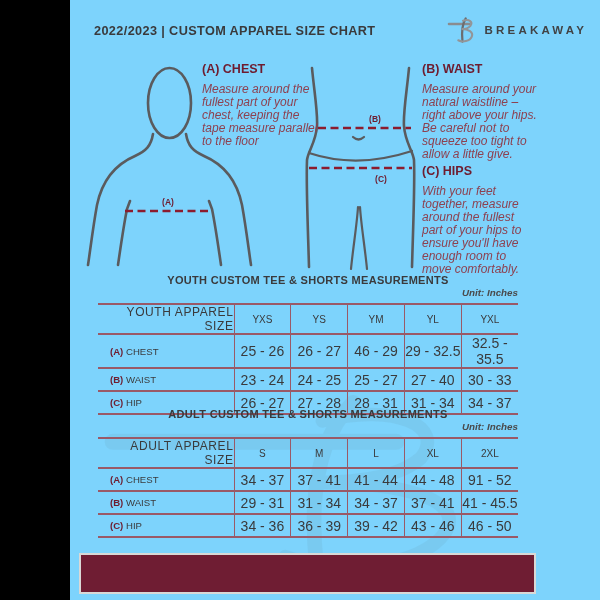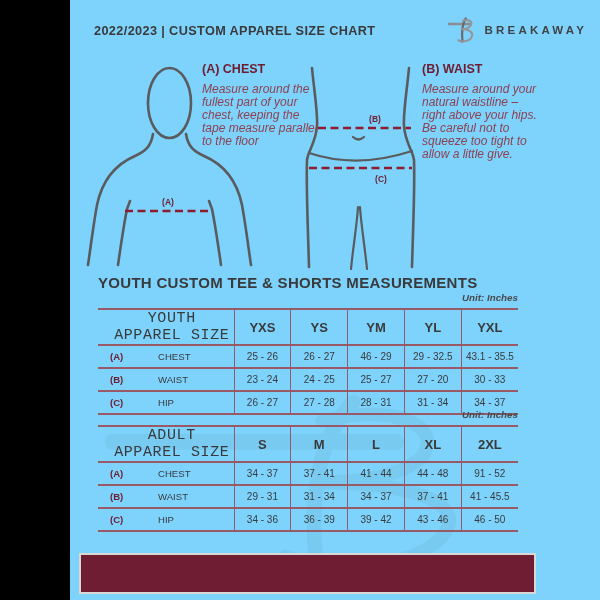--- a/index.html
+++ b/index.html
@@ -15,32 +15,32 @@
 
   
   .measure-block{position:absolute;width:116px;}
   .measure-heading{font-size:12.5px;font-weight:700;color:#6e1c2f;margin:0 0 7px 0;}
   .measure-body{font-size:12px;font-style:italic;color:#8d4150;line-height:13px;margin:0;}
 
   .fig{position:absolute;}
 
   
   .table-block{position:absolute;left:28px;width:420px;}
-  .table-title{font-size:15px;font-weight:700;color:#3a3a3c;text-align:left;letter-spacing:.3px;margin:0;}
+  .table-title{font-size:11px;font-weight:700;color:#3a3a3c;text-align:center;letter-spacing:.3px;margin:0;}
   .table-unit{font-size:9.8px;font-style:italic;font-weight:700;color:#4a4a4c;text-align:right;margin:1px 0 5px 0;}
   table{width:420px;border-collapse:collapse;table-layout:fixed;border-top:2px solid #9a5967;border-bottom:2px solid #9a5967;}
   tr{border-bottom:2px solid #9a5967;}
-  th,td{height:21px;padding:0;font-size:10px;color:#3a3a3c;text-align:center;vertical-align:middle;}
+  th,td{height:21px;padding:0;font-size:14px;color:#3a3a3c;text-align:center;vertical-align:middle;}
   th:not(:first-child),td:not(:first-child){border-left:1.6px solid #9a5967;}
   col.c-label{width:136px;}
-  th.size-label{font-weight:400;text-align:center;padding-left:12px;letter-spacing:.6px;font-size:15px;font-family:Liberation Mono, monospace;}
+  th.size-label{font-weight:400;text-align:right;padding-left:12px;letter-spacing:.6px;font-size:12px;}
   td.row-label{text-align:left;padding-left:12px;font-size:9.6px;}
   td.row-label .prefix{color:#6e1c2f;font-weight:700;}
-  td.row-label .mname{color:#3a3a3c;margin-left:32px;}
-  th.size-col{font-weight:700;font-size:13px;}
+  td.row-label .mname{color:#3a3a3c;}
+  th.size-col{font-weight:400;font-size:10px;}
 
   
   .bottom-bar{position:absolute;left:9px;top:553px;width:453px;height:37px;background:#6f1d33;
               border:2px solid #d9d8d6;}
 
   .watermark{position:absolute;left:30px;top:390px;opacity:.055;pointer-events:none;}
 </style>
 </head>
 <body>
 
@@ -96,20 +96,24 @@
   <div class="measure-block" style="left:132px;top:62px;">
     <p class="measure-heading">(A) CHEST</p>
     <p class="measure-body">Measure around the fullest part of your chest, keeping the tape measure parallel to the floor</p>
   </div>
 
   <div class="measure-block" style="left:352px;top:62px;">
     <p class="measure-heading">(B) WAIST</p>
     <p class="measure-body">Measure around your natural waistline – right above your hips. Be careful not to squeeze too tight to allow a little give.</p>
   </div>
 
+  <div class="measure-block" style="left:352px;top:164px;">
+    <p class="measure-heading">(C) HIPS</p>
+    <p class="measure-body">With your feet together, measure around the fullest part of your hips to ensure you'll have enough room to move comfortably.</p>
+  </div>
 
   <div class="table-block" style="top:274px;">
     <p class="table-title">YOUTH CUSTOM TEE &amp; SHORTS MEASUREMENTS</p>
     <p class="table-unit">Unit: Inches</p>
     <table>
       <colgroup>
           <col class="c-label">
           <col>
           <col>
           <col>
@@ -126,43 +130,44 @@
             <th class="size-col">YXL</th>
           </tr>
         </thead>
         <tbody>
           <tr>
             <td class="row-label"><span class="prefix">(A) </span><span class="mname">CHEST</span></td>
             <td>25 - 26</td>
             <td>26 - 27</td>
             <td>46 - 29</td>
             <td>29 - 32.5</td>
-            <td>43.1 - 35.5</td>
+            <td>32.5 - 35.5</td>
           </tr>
           <tr>
             <td class="row-label"><span class="prefix">(B) </span><span class="mname">WAIST</span></td>
             <td>23 - 24</td>
             <td>24 - 25</td>
             <td>25 - 27</td>
-            <td>27 - 20</td>
+            <td>27 - 40</td>
             <td>30 - 33</td>
           </tr>
           <tr>
             <td class="row-label"><span class="prefix">(C) </span><span class="mname">HIP</span></td>
             <td>26 - 27</td>
             <td>27 - 28</td>
             <td>28 - 31</td>
             <td>31 - 34</td>
             <td>34 - 37</td>
           </tr>
         </tbody>
       </table>
   </div>
 
   <div class="table-block" style="top:408px;">
+    <p class="table-title">ADULT CUSTOM TEE &amp; SHORTS MEASUREMENTS</p>
     <p class="table-unit">Unit: Inches</p>
     <table>
       <colgroup>
           <col class="c-label">
           <col>
           <col>
           <col>
           <col>
           <col>
         </colgroup>

